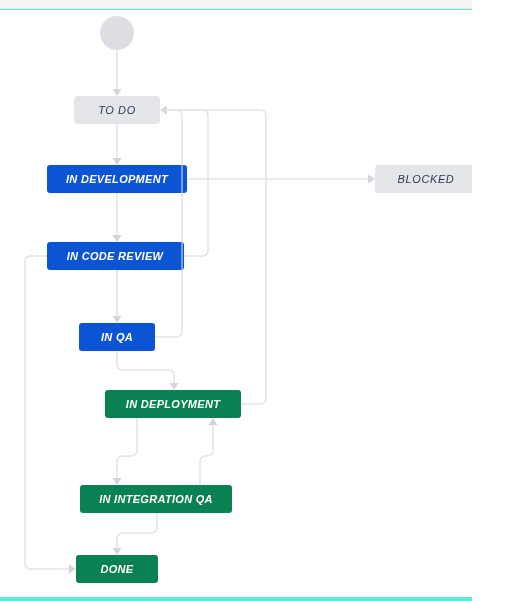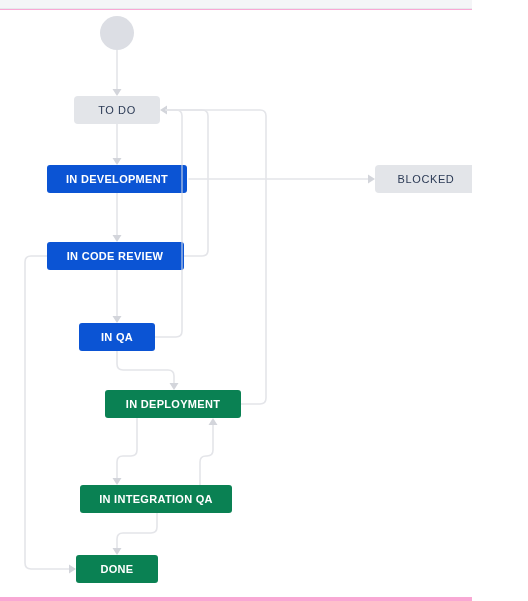--- a/index.html
+++ b/index.html
@@ -12,22 +12,23 @@
     font-family: "Liberation Sans", sans-serif;
     width: 528px;
     height: 601px;
     overflow: hidden;
     position: relative;
   }
   #app {
     position: relative;
     width: 472px;
     height: 601px;
-    background: #f9a8d4;
+    background: #5eead4;
     overflow: hidden;
+    font-style: italic;
   }
   .top-strip {
     position: absolute;
     left: 0;
     top: 0;
     width: 528px;
     height: 9px;
     background: #f4f5f7;
     border-bottom: 1px solid #e6e8ec;
     box-sizing: border-box;

